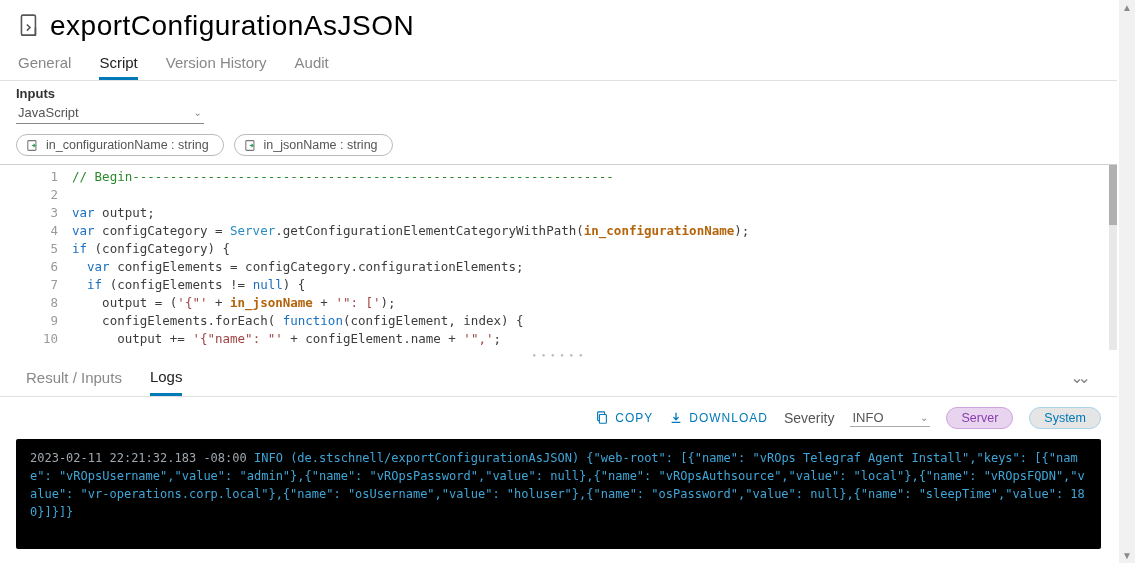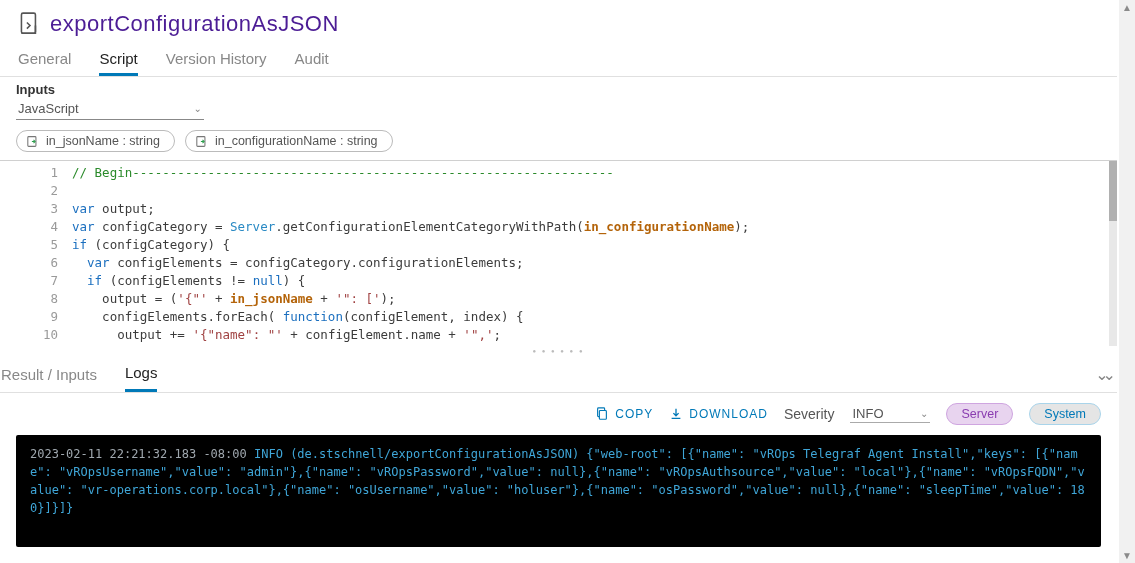--- a/index.html
+++ b/index.html
@@ -2,21 +2,21 @@
 <html><head>
 <meta charset="utf-8">
 <style>
   * { box-sizing: border-box; margin: 0; padding: 0; }
   body { font-family: -apple-system, BlinkMacSystemFont, "Segoe UI", Arial, sans-serif; font-size: 13px; color: #333; background: #fff; width: 1135px; height: 563px; overflow: hidden; position: relative; }
   .page { display: flex; flex-direction: column; height: 100%; padding-right: 18px; }
 
   
   .header { display: flex; align-items: center; padding: 10px 16px 4px 16px; gap: 6px; }
   .title-icon { width: 28px; height: 28px; flex-shrink: 0; }
-  .title-text { font-size: 22px; color: #4c1d95; font-weight: 400; letter-spacing: 0.5px; margin-right: 40px; }
+  .title-text { font-size: 28px; color: #000000; font-weight: 400; letter-spacing: 0.5px; margin-right: 40px; }
   .header-actions { display: flex; gap: 26px; align-items: center; }
   .header-action { color: #0079b8; font-size: 13px; letter-spacing: 1px; cursor: pointer; font-weight: 500; }
   .status-badge { border: 1px solid #5bb85b; color: #3a9c3a; border-radius: 14px; padding: 3px 12px; font-size: 12px; margin-left: 18px; }
 
   
   .tabs { display: flex; gap: 28px; padding: 2px 18px 0 18px; border-bottom: 1px solid #e0e0e0; }
   .tab { color: #888; font-size: 15px; padding: 6px 0 6px 0; cursor: pointer; }
   .tab.active { color: #222; border-bottom: 3px solid #0079b8; font-weight: 500; }
 
   
@@ -38,21 +38,21 @@
   .code .c-key { color: #1b6fbf; }
   .code .c-type { color: #2a8ac4; }
   .code .c-par { color: #b4640a; font-weight: 600; }
   .code .c-str { color: #a04242; }
   .editor-scroll { position: absolute; right: 0; top: 0; width: 8px; height: 100%; background: #e8e8e8; }
   .editor-scroll-thumb { width: 100%; background: #b0b0b0; height: 60px; }
 
   .splitter { height: 10px; display: flex; align-items: center; justify-content: center; color: #bbb; font-size: 6px; letter-spacing: 2px; user-select: none; }
 
   
-  .lower-tabs { display: flex; gap: 28px; padding: 0 1px; border-bottom: 1px solid #e0e0e0; align-items: center; }
+  .lower-tabs { display: flex; gap: 28px; padding: 0 26px; border-bottom: 1px solid #e0e0e0; align-items: center; }
   .lower-tab { color: #888; font-size: 15px; padding: 8px 0; cursor: pointer; }
   .lower-tab.active { color: #222; border-bottom: 3px solid #0079b8; font-weight: 500; }
   .collapse-ctrl { margin-left: auto; color: #888; font-size: 16px; padding-right: 6px; cursor: pointer; letter-spacing: -6px; }
 
   .log-toolbar { display: flex; align-items: center; justify-content: flex-end; gap: 16px; padding: 10px 16px; }
   .tb-btn { display: inline-flex; align-items: center; gap: 6px; color: #0079b8; font-size: 12px; letter-spacing: 1px; cursor: pointer; }
   .sev-label { color: #555; font-size: 14px; }
   .sev-select { display: inline-flex; align-items: center; justify-content: space-between; width: 80px; border-bottom: 1px solid #aaa; padding: 1px 2px; font-size: 13px; color: #555; cursor: pointer; }
   .chip { border-radius: 14px; padding: 3px 14px; font-size: 12.5px; cursor: pointer; border: 1px solid transparent; }
   .chip.server { background: #e8d4ef; color: #8a3db0; border-color: #cfa5e0; }
@@ -95,28 +95,28 @@
       <span class="chevron">⌄</span>
     </div>
   </div>
 
   <div class="pill-row">
     <div class="pill">
       <svg class="pill-icon" viewBox="0 0 16 16">
           <rect x="1" y="2" width="10" height="12" rx="1" fill="none" stroke="#777" stroke-width="1.3"></rect>
           <path d="M6 8 l3 0 M8 6 l2 2 l-2 2" fill="none" stroke="#2a9c4a" stroke-width="1.3"></path>
         </svg>
-      <span>in_jsonName : string</span>
+      <span>in_configurationName : string</span>
     </div>
     <div class="pill">
       <svg class="pill-icon" viewBox="0 0 16 16">
           <rect x="1" y="2" width="10" height="12" rx="1" fill="none" stroke="#777" stroke-width="1.3"></rect>
           <path d="M6 8 l3 0 M8 6 l2 2 l-2 2" fill="none" stroke="#2a9c4a" stroke-width="1.3"></path>
         </svg>
-      <span>in_configurationName : string</span>
+      <span>in_jsonName : string</span>
     </div>
   </div>
 
   <div class="editor">
     <div class="gutter" id="gutter">
         <div>1</div>
         <div>2</div>
         <div>3</div>
         <div>4</div>
         <div>5</div>

